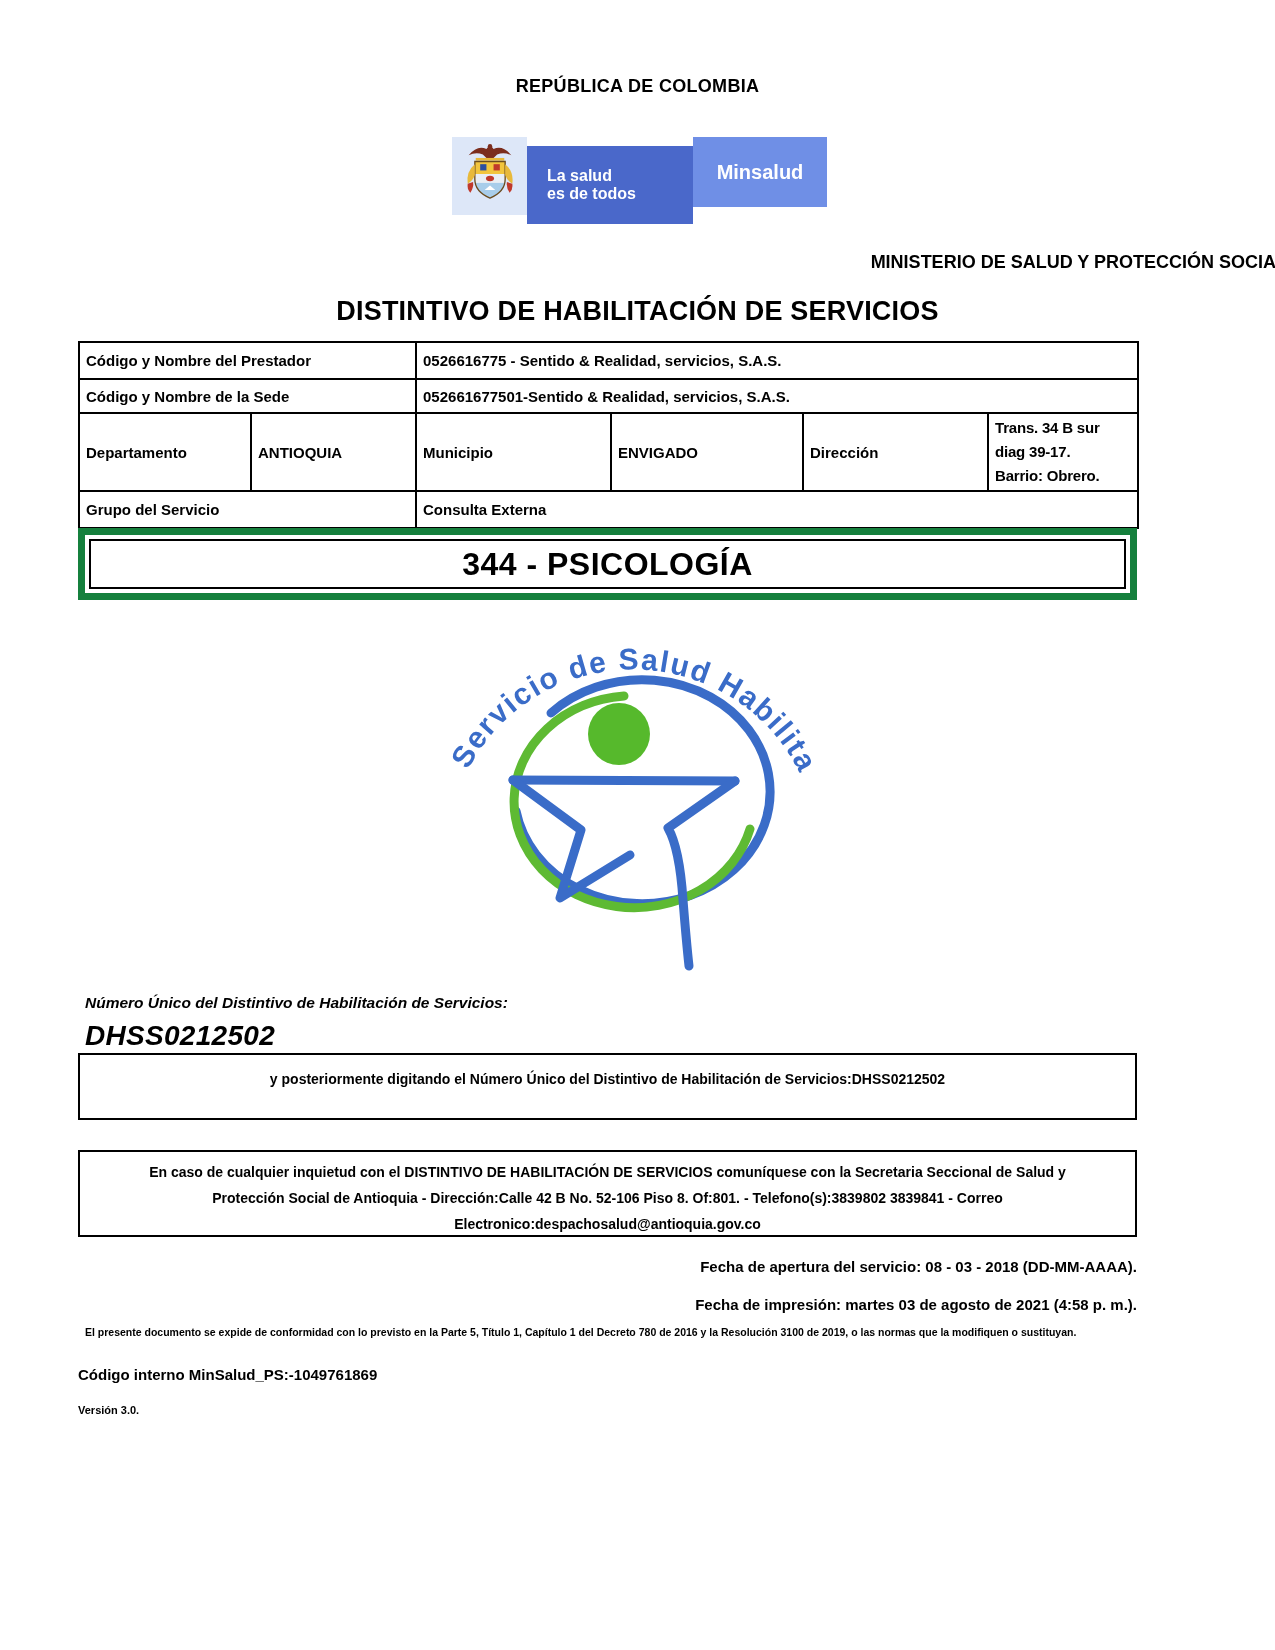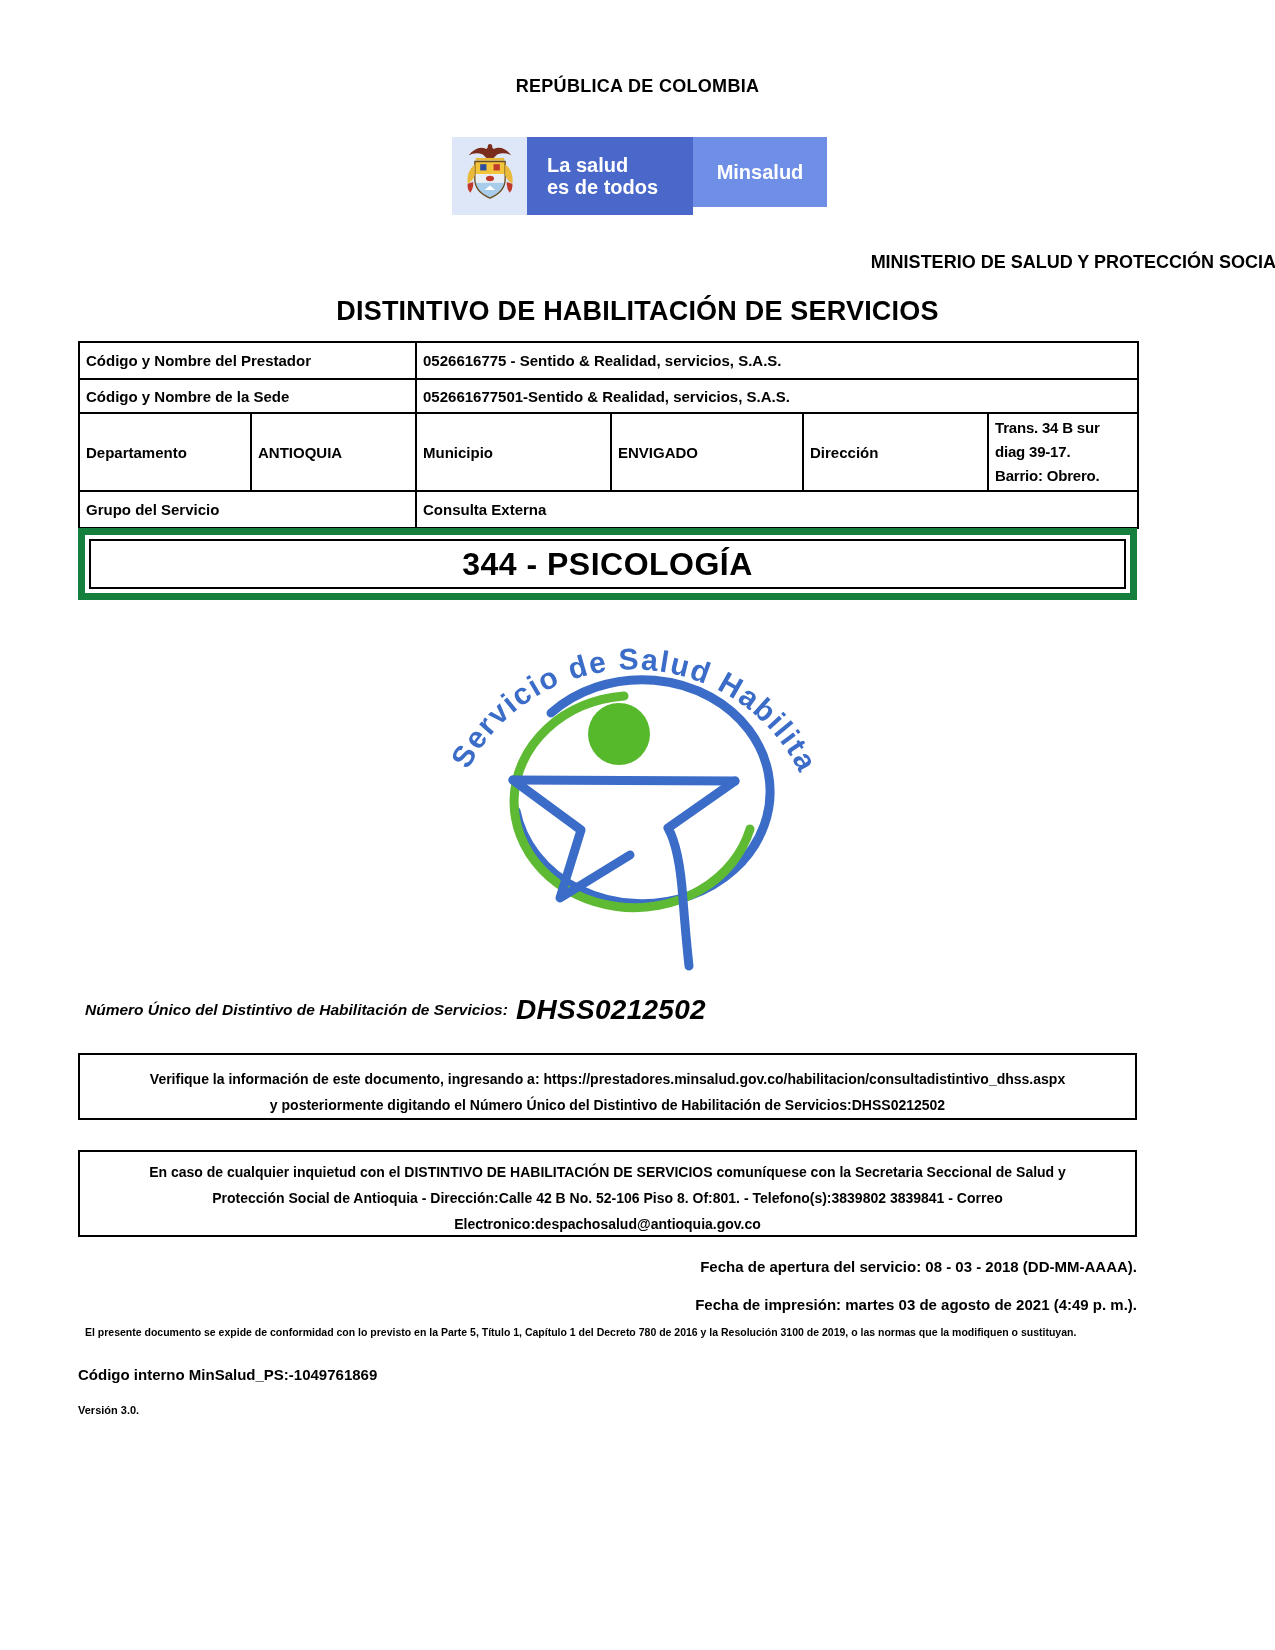--- a/index.html
+++ b/index.html
@@ -11,21 +11,21 @@
   *{box-sizing:border-box;}
 
   .republica{
     position:absolute;top:76px;left:0;width:100%;text-align:center;
     font-weight:bold;font-size:18px;letter-spacing:.3px;
   }
 
   
   .logo{position:absolute;left:452px;top:137px;width:375px;height:78px;display:flex;}
   .logo-left{width:75px;height:78px;background:#dde7f8;display:flex;align-items:center;justify-content:center;}
-  .logo-mid{width:166px;height:78px;background:#4a68ca;color:#fff;display:flex;flex-direction:column;justify-content:center;padding-left:20px;font-weight:bold;font-size:20px;line-height:1.12;}
+  .logo-mid{width:166px;height:78px;background:#4a68ca;color:#fff;display:flex;flex-direction:column;justify-content:center;padding-left:20px;font-weight:bold;font-size:16px;line-height:1.12;margin-top:9px;}
   .logo-right{width:134px;height:70px;background:#6f8fe6;color:#fff;display:flex;align-items:center;justify-content:center;font-weight:bold;font-size:20px;}
 
   .ministerio{position:absolute;top:252px;left:12px;width:100%;text-align:right;font-weight:bold;font-size:18px;padding-left:7px;}
   .doc-title{position:absolute;top:296px;left:0;width:100%;text-align:center;font-weight:bold;font-size:27px;letter-spacing:.2px;}
 
   
   table.provider{
     position:absolute;left:78px;top:341px;width:1059px;
     border-collapse:collapse;table-layout:fixed;
   }
@@ -41,21 +41,21 @@
   .service-box{
     position:absolute;left:78px;top:528px;width:1059px;height:72px;
     border:7px solid #15803d;
     box-shadow:inset 0 0 0 4px #fff, inset 0 0 0 6px #000;
     display:flex;align-items:center;justify-content:center;
     font-weight:bold;font-size:32px;letter-spacing:.5px;
   }
 
   .seal{position:absolute;left:438px;top:610px;width:400px;height:362px;}
 
-  .numero-line{position:absolute;left:85px;top:994px;display:flex;align-items:center;gap:8px;white-space:nowrap;}
+  .numero-line{position:absolute;left:85px;top:994px;display:flex;align-items:flex-start;gap:8px;white-space:nowrap;flex-direction:column;}
   .numero-label{font-style:italic;font-weight:bold;font-size:15.5px;}
   .numero-value{font-style:italic;font-weight:bold;font-size:28px;letter-spacing:.3px;}
 
   .notice-box{
     position:absolute;left:78px;width:1059px;border:2px solid #000;
     text-align:center;font-weight:bold;font-size:14px;
   }
   .verify-box{top:1053px;height:67px;padding-top:11px;line-height:26px;}
   .contact-box{top:1150px;height:87px;padding-top:7px;line-height:26px;}
   .notice-box div{white-space:nowrap;}
@@ -175,30 +175,29 @@
       </g>
     </svg>
   </div>
 
   <div class="numero-line">
     <span class="numero-label">Número Único del Distintivo de Habilitación de Servicios:</span>
     <span class="numero-value">DHSS0212502</span>
   </div>
 
   <div class="notice-box verify-box">
-    <div>Verifique la información de este documento, ingresando a: https://prestadores.minsalud.gov.co/habilitacion/consultadistintivo_dhss.aspx</div>
     <div>y posteriormente digitando el Número Único del Distintivo de Habilitación de Servicios:DHSS0212502</div>
   </div>
 
   <div class="notice-box contact-box">
     <div>En caso de cualquier inquietud con el DISTINTIVO DE HABILITACIÓN DE SERVICIOS comuníquese con la Secretaria Seccional de Salud y</div>
     <div>Protección Social de Antioquia - Dirección:Calle 42 B No. 52-106 Piso 8. Of:801. - Telefono(s):3839802 3839841 - Correo</div>
     <div>Electronico:despachosalud@antioquia.gov.co</div>
   </div>
 
   <div class="date-line date-apertura">Fecha de apertura del servicio: 08 - 03 - 2018 (DD-MM-AAAA).</div>
-  <div class="date-line date-impresion">Fecha de impresión: martes 03 de agosto de 2021 (4:49 p. m.).</div>
+  <div class="date-line date-impresion">Fecha de impresión: martes 03 de agosto de 2021 (4:58 p. m.).</div>
 
   <div class="legal">El presente documento se expide de conformidad con lo previsto en la Parte 5, Título 1, Capítulo 1 del Decreto 780 de 2016 y la Resolución 3100 de 2019, o las normas que la modifiquen o sustituyan.</div>
   <div class="internal-code">Código interno MinSalud_PS:-1049761869</div>
   <div class="version">Versión 3.0.</div>
 
 </div>
 
 </body></html>

